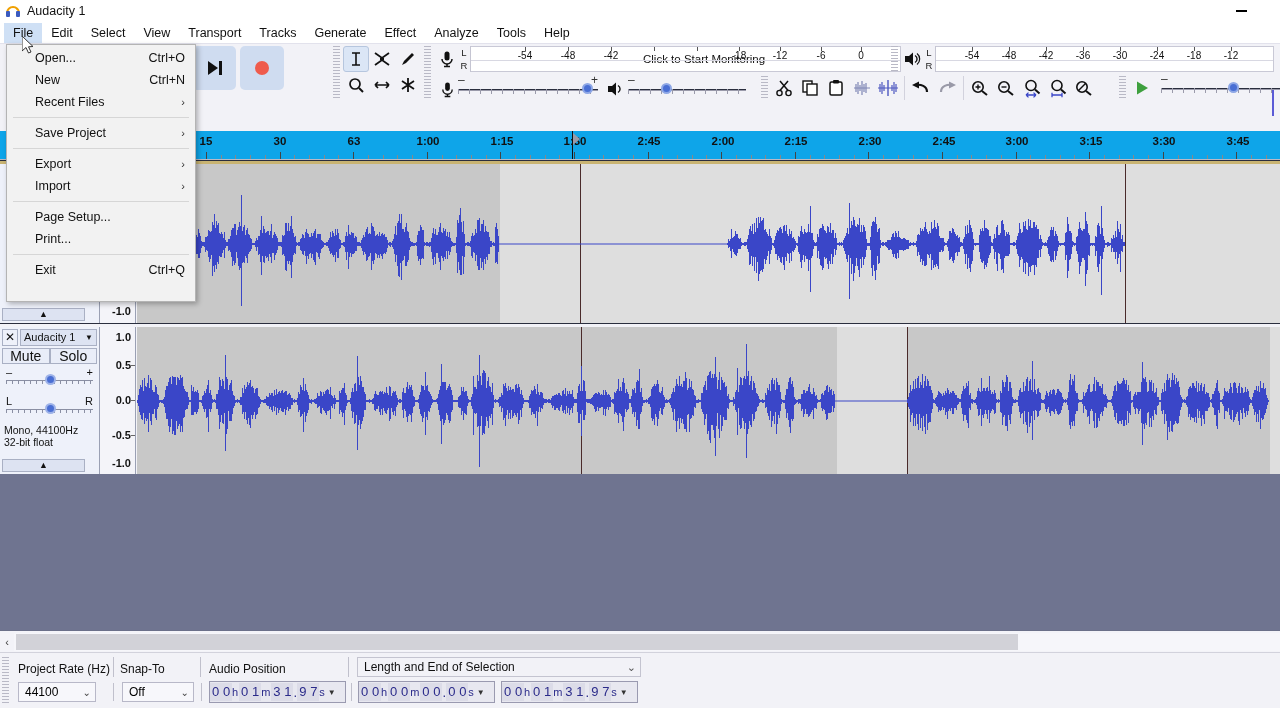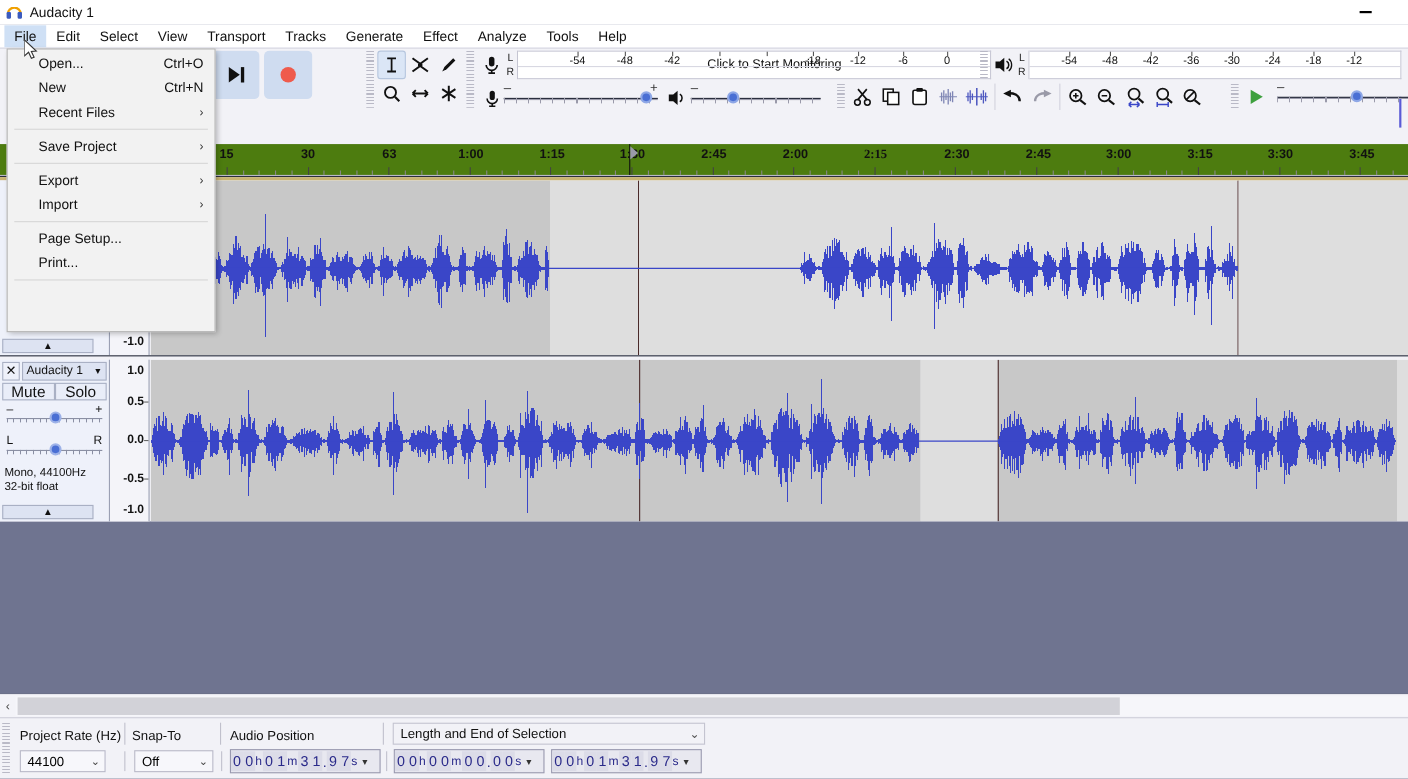--- a/index.html
+++ b/index.html
@@ -141,21 +141,21 @@
     flex:0 0 auto;
   }
   .combo .cv { overflow:hidden; text-overflow:clip; white-space:nowrap; }
   .combo .chev {
     margin-left:auto; padding-left:6px; padding-right:4px; color:#444; font-size:11px;
   }
 
   
   #ruler {
     position:absolute; left:0; top:131px; width:1280px; height:29px;
-    background:#4d7c0f; border-bottom:1px solid #b9b9c6;
+    background:#0ea5e9; border-bottom:1px solid #b9b9c6;
     overflow:hidden;
   }
   #ruler .rlbl {
     position:absolute; top:4px; font-size:11.5px; font-weight:bold; color:#111;
     transform:translateX(-50%);
   }
   #ruler .rmaj { position:absolute; bottom:0; width:1px; height:7px; background:#444; }
   #ruler .rmin { position:absolute; bottom:0; width:1px; height:4px; background:#888; }
   #ruler .playhead {
     position:absolute; top:0; width:1px; height:29px; background:#111;
@@ -646,21 +646,21 @@
 
 <div id="ruler">
   <div class="rlbl" style="left:206px;">15</div>
   <div class="rlbl" style="left:280px;">30</div>
   <div class="rlbl" style="left:354px;">63</div>
   <div class="rlbl" style="left:428px;">1:00</div>
   <div class="rlbl" style="left:502px;">1:15</div>
   <div class="rlbl" style="left:575px;">1:30</div>
   <div class="rlbl" style="left:649px;">2:45</div>
   <div class="rlbl" style="left:723px;">2:00</div>
-  <div class="rlbl" style="left:796px;font-family:Liberation Serif, serif;">2:15</div>
+  <div class="rlbl" style="left:796px;">2:15</div>
   <div class="rlbl" style="left:870px;">2:30</div>
   <div class="rlbl" style="left:944px;">2:45</div>
   <div class="rlbl" style="left:1017px;">3:00</div>
   <div class="rlbl" style="left:1091px;">3:15</div>
   <div class="rlbl" style="left:1164px;">3:30</div>
   <div class="rlbl" style="left:1238px;">3:45</div>
   <div id="ruler-ticks">
       <div class="rmaj" style="left: 206px;"></div>
       <div class="rmin" style="left: 220.72px;"></div>
       <div class="rmin" style="left: 235.44px;"></div>
@@ -2754,17 +2754,21 @@
     <span class="sub">›</span>
   </div>
   <div class="fm-sep"></div>
   <div class="fm-item">
     <span>Page Setup...</span>
   </div>
   <div class="fm-item">
     <span>Print...</span>
   </div>
   <div class="fm-sep"></div>
+  <div class="fm-item">
+    <span>Exit</span>
+    <span class="acc">Ctrl+Q</span>
+  </div>
 </div>
 
 <svg id="cursor" viewBox="0 0 14 20">
   <polygon points="0,0 0,15 4,11.5 6.5,17 9,16 6.5,10.8 11,10.5" fill="#fff" stroke="#333" stroke-width="1"></polygon>
 </svg>
 
 </body></html>

